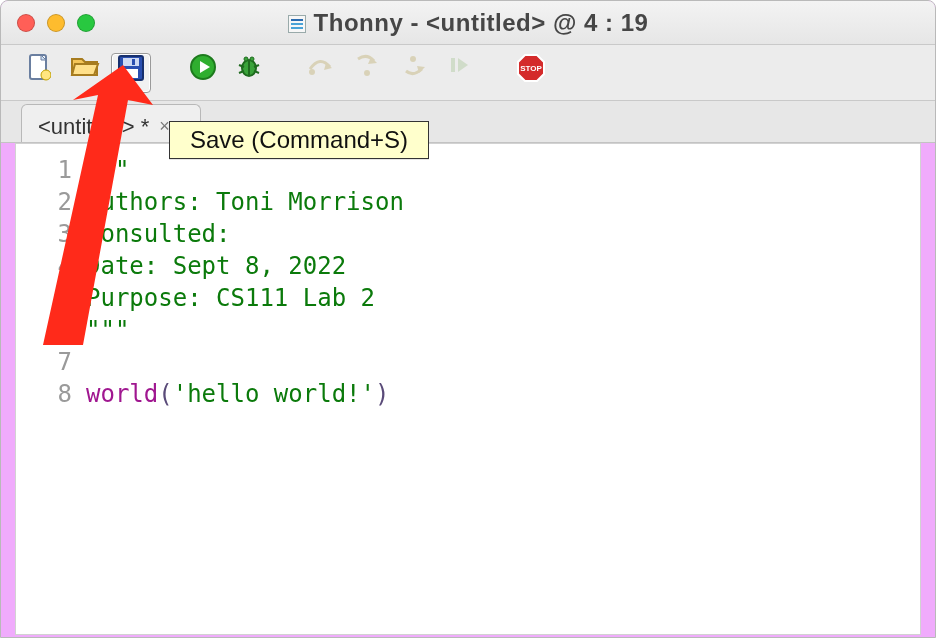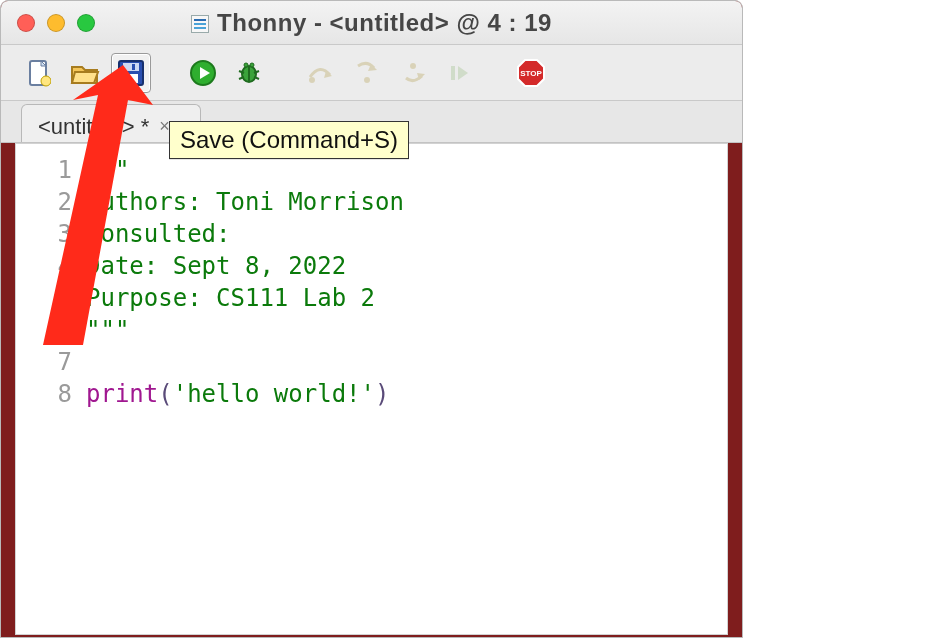--- a/index.html
+++ b/index.html
@@ -7,23 +7,23 @@
     margin: 0;
     font-family: -apple-system, BlinkMacSystemFont, "Helvetica Neue", Arial, sans-serif;
     background: #fff;
     width: 936px;
     height: 638px;
     overflow: hidden;
     position: relative;
   }
   .window {
     position: relative;
-    width: 743px;
+    width: 936px;
     height: 638px;
-    background: #7f1d1d;
+    background: #f0abfc;
     border: 1px solid #b9b9b9;
     border-radius: 8px 8px 0 0;
     overflow: hidden;
   }
   .titlebar {
     height: 44px;
     background: linear-gradient(#f3f3f3,#e6e6e6);
     border-bottom: 1px solid #c9c9c9;
     display: flex;
     align-items: center;
@@ -61,21 +61,21 @@
     box-shadow: 0 4px 0 #4aa3d8, 0 8px 0 #4aa3d8;
   }
   .toolbar {
     height: 56px;
     background: #ececec;
     border-bottom: 1px solid #c9c9c9;
     display:flex; align-items:center; gap:6px;
     padding: 0 18px;
   }
   .tbtn {
-    width: 40px; height: 40px; display:flex; align-items:center; justify-content:center;
+    width: 40px; height: 40px; display:flex; align-items:flex-start; justify-content:center;
     border-radius:4px; position:relative;
   }
   .tbtn.active { border:1px solid #9a9a9a; background:#f1f1f1; box-shadow:inset 0 0 0 1px #fff; }
   .spacer { width: 20px; }
   .tab-strip {
     height: 42px;
     background: #e7e7e7;
     border-bottom: 1px solid #c3c3c3;
     display:flex; align-items:flex-end;
     padding-left: 20px;
@@ -123,21 +123,21 @@
   .tok-str { color:#0b7a0b; }
   .tok-builtin { color:#a01790; }
   .tok-punct { color:#5a4b79; }
 
   
   .tooltip {
     position:absolute;
     left: 168px; top: 120px;
     background:#ffffcc;
     border:1px solid #333;
-    padding:4px 10px;
+    padding:4px 20px;
     font-size:24px;
     color:#111;
     z-index:50;
     box-shadow: 0 1px 0 rgba(0,0,0,.1);
   }
 
   
   .arrow {
     position:absolute;
     left: 2px; top: 44px;
@@ -272,21 +272,21 @@
       <div>7</div>
       <div>8</div>
     </div>
     <div class="code"><span class="tok-str">"""</span>
 <span class="tok-str">Authors: Toni Morrison</span>
 <span class="tok-str">Consulted:</span>
 <span class="tok-str">Date: Sept 8, 2022</span>
 <span class="tok-str">Purpose: CS111 Lab 2</span>
 <span class="tok-str">"""</span>
 <span></span>
-<span class="tok-builtin">print</span><span class="tok-punct">(</span><span class="tok-str">'hello world!'</span><span class="tok-punct">)</span>
+<span class="tok-builtin">world</span><span class="tok-punct">(</span><span class="tok-str">'hello world!'</span><span class="tok-punct">)</span>
 </div>
   </div>
 
   <svg class="arrow" viewBox="0 0 160 300">
     <defs></defs>
     <polygon points="120,20 150,60 125,55 80,300 40,300 95,50 70,55" fill="#ff2a1a"></polygon>
   </svg>
 
 </div>
 

